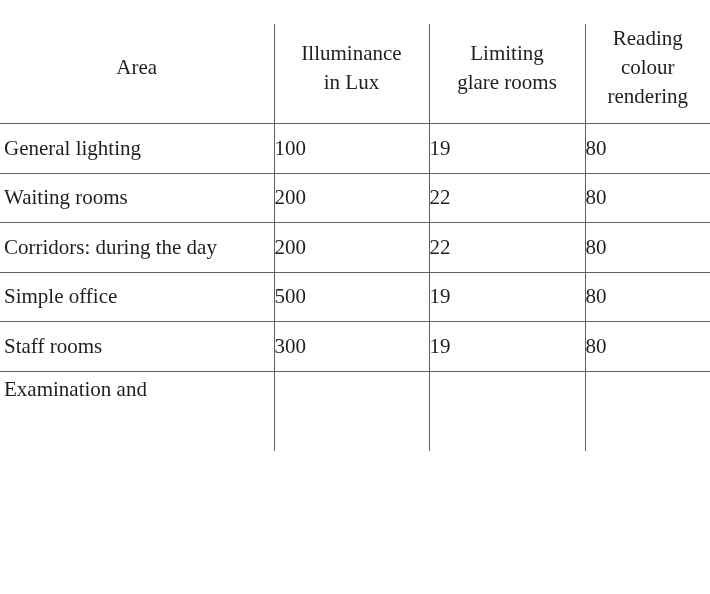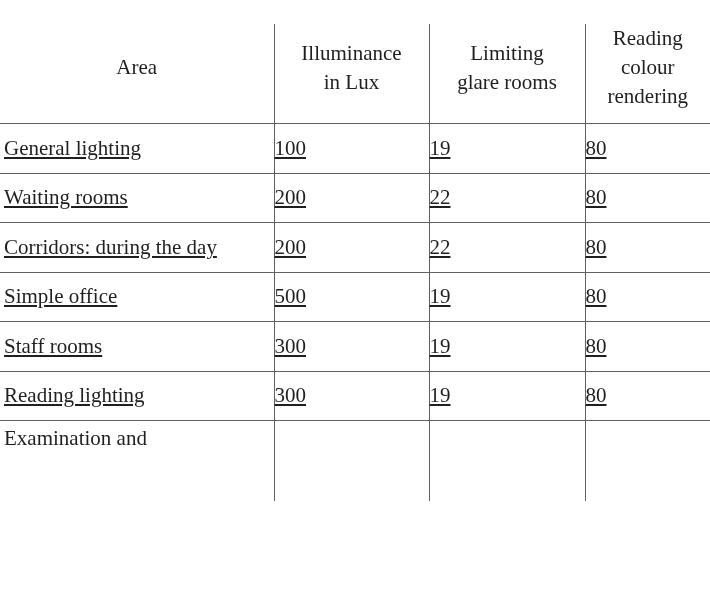--- a/index.html
+++ b/index.html
@@ -38,21 +38,21 @@
   
   .hline { border-bottom: 1.5px solid #606060; }
 
   thead th {
     height: 96px;
     text-align: center;
     padding-bottom: 12px;
   }
   thead .hline-text { display: block; line-height: 29px; text-align: center; }
 
-  tbody tr.data-row { height: 49.5px; text-decoration: underline; }
+  tbody tr.data-row { height: 49.5px; }
   tbody td.area-cell {
     text-align: left;
     padding-left: 4px;
     white-space: nowrap;
     overflow: hidden;
   }
   tbody td.num-cell { text-align: left; }
 
   tbody tr.partial-row { height: 80px; }
   tbody tr.partial-row td { vertical-align: top; }
@@ -113,26 +113,20 @@
         <td class="num-cell hline vline">500</td>
         <td class="num-cell hline vline">19</td>
         <td class="num-cell hline vline">80</td>
       </tr>
       <tr class="data-row">
         <td class="area-cell hline">Staff rooms</td>
         <td class="num-cell hline vline">300</td>
         <td class="num-cell hline vline">19</td>
         <td class="num-cell hline vline">80</td>
       </tr>
-      <tr class="data-row">
-        <td class="area-cell hline">Reading lighting</td>
-        <td class="num-cell hline vline">300</td>
-        <td class="num-cell hline vline">19</td>
-        <td class="num-cell hline vline">80</td>
-      </tr>
       <tr class="partial-row">
         <td class="area-cell">Examination and</td>
         <td class="num-cell vline"></td>
         <td class="num-cell vline"></td>
         <td class="num-cell vline"></td>
       </tr>
     </tbody>
   </table>
 </div>
 

